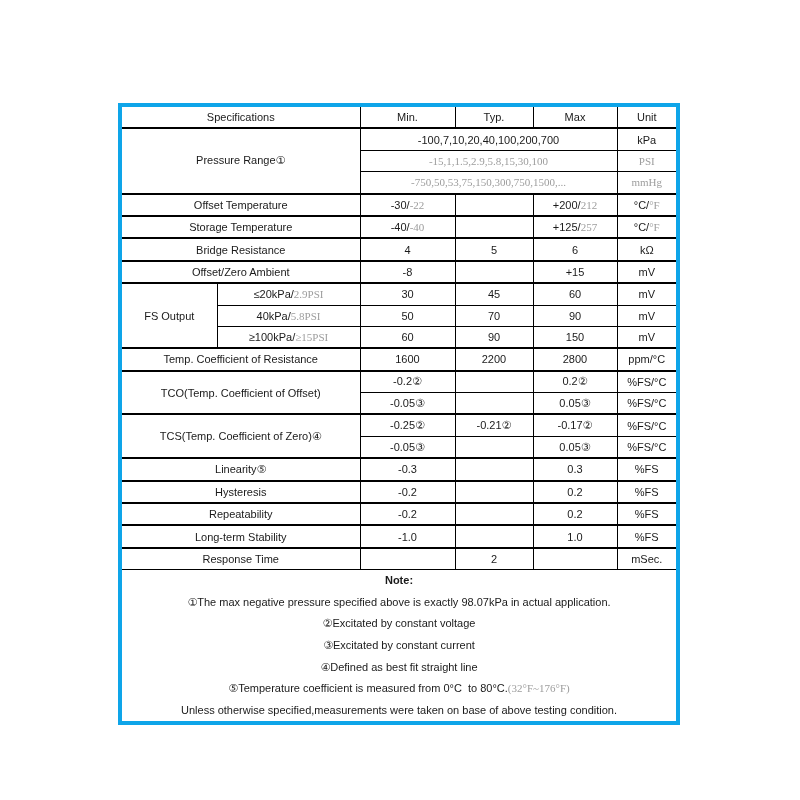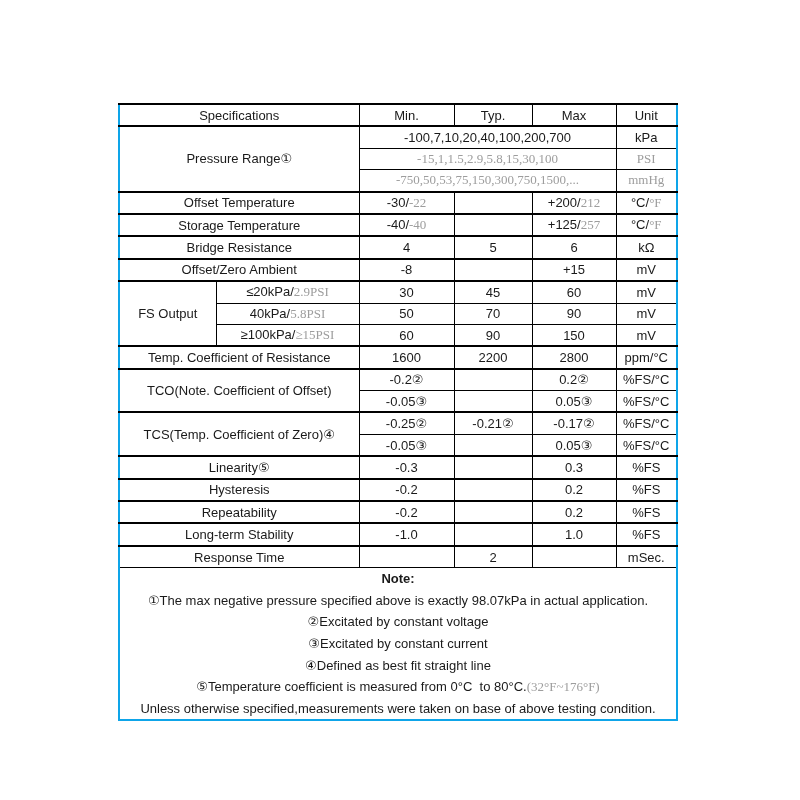--- a/index.html
+++ b/index.html
@@ -8,22 +8,22 @@
     font-family:"Liberation Sans","DejaVu Sans",sans-serif;
     color:#1a1a1a;
   }
   .sheet{
     position:absolute;left:118px;top:103px;width:560px;
   }
   table.spec{
     border-collapse:collapse;
     width:560px;
     table-layout:fixed;
-    border:2px solid #0ea5e9;
-    font-size:13px;
+    border:4px solid #0ea5e9;
+    font-size:11px;
   }
   table.spec td{
     border:1px solid #000;
     height:20.4px;
     text-align:center;
     vertical-align:middle;
     padding:0 2px;
     overflow:hidden;
     white-space:nowrap;
   }
@@ -139,21 +139,21 @@
 
   <tr class="sec">
     <td colspan="2">Temp. Coefficient of Resistance</td>
     <td>1600</td>
     <td>2200</td>
     <td>2800</td>
     <td>ppm/°C</td>
   </tr>
 
   <tr class="sec">
-    <td colspan="2" rowspan="2">TCO(Note. Coefficient of Offset)</td>
+    <td colspan="2" rowspan="2">TCO(Temp. Coefficient of Offset)</td>
     <td>-0.2②</td>
     <td></td>
     <td>0.2②</td>
     <td>%FS/°C</td>
   </tr>
   <tr>
     <td>-0.05③</td>
     <td></td>
     <td>0.05③</td>
     <td>%FS/°C</td>

